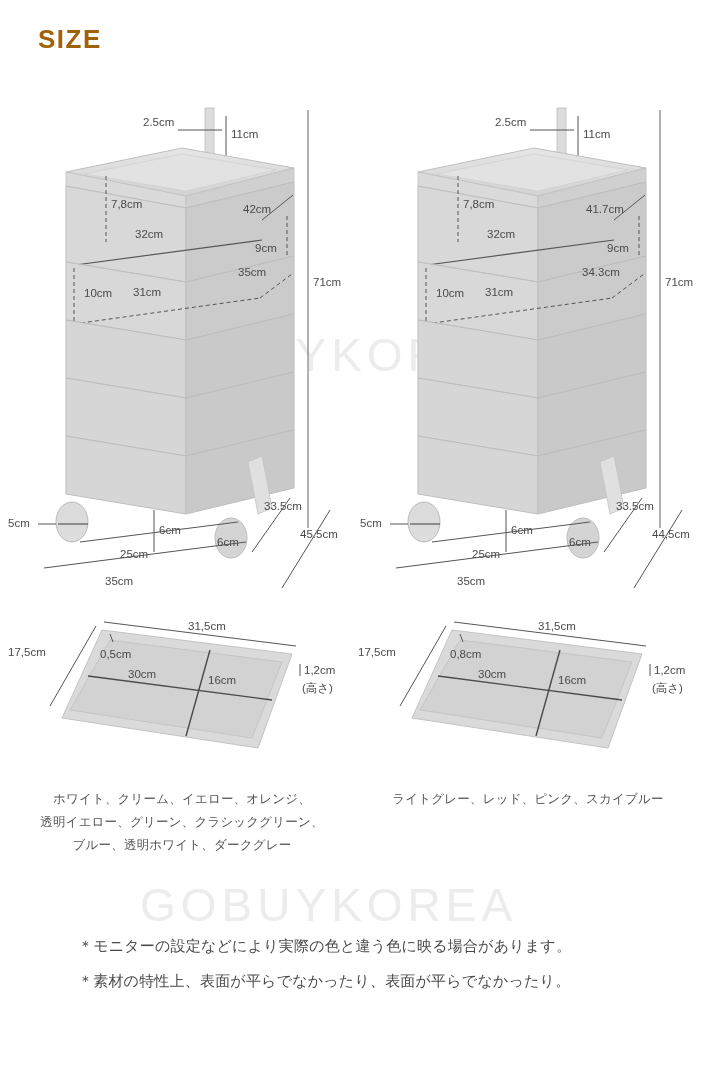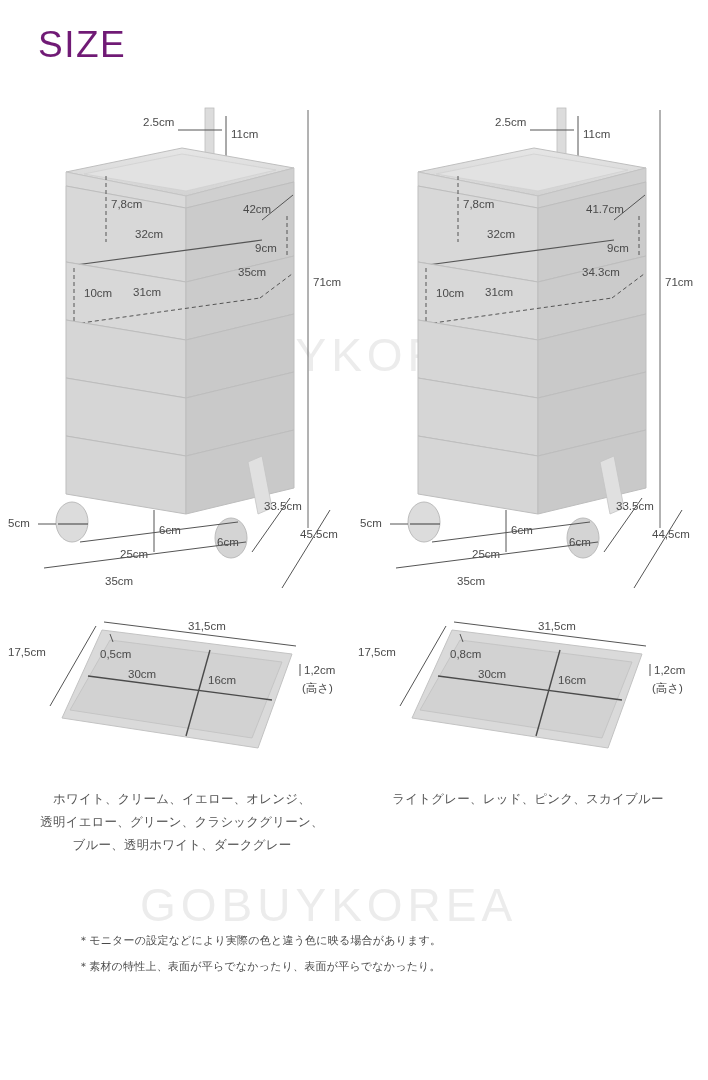--- a/index.html
+++ b/index.html
@@ -7,22 +7,22 @@
     width: 708px; height: 1080px;
     background: #ffffff;
     font-family: "Liberation Sans", "DejaVu Sans", sans-serif;
     overflow: hidden;
   }
   .page { position: relative; width: 708px; height: 1080px; background:#fff; }
 
   
   .title {
     position: absolute; left: 38px; top: 24px;
-    font-size: 37px; letter-spacing: 1.5px;
-    color: #701a75; font-weight: 400;
+    font-size: 26px; letter-spacing: 1.5px;
+    color: #a16207; font-weight: 700;
   }
 
   
   .watermark {
     position: absolute;
     font-size: 46px; letter-spacing: 5px;
     color: #ececec; font-weight: 400;
     white-space: nowrap; pointer-events: none;
     user-select: none;
   }
@@ -48,21 +48,21 @@
     font-size: 12.5px; line-height: 1.85;
     color: #555; letter-spacing: .2px;
   }
   .colors-left  { left: 10px;  top: 788px; width: 344px; }
   .colors-right { left: 356px; top: 788px; width: 344px; }
   .colors div { white-space: nowrap; }
 
   
   .notes {
     position: absolute; left: 78px; top: 928px; width: 600px;
-    font-size: 11px; line-height: 2.35; color: #4a4a4a;
+    font-size: 15px; line-height: 2.35; color: #4a4a4a;
     letter-spacing: .2px;
   }
   .notes div { white-space: nowrap; }
 </style>
 </head>
 <body>
 
 <div class="page">
 
   <div class="title">SIZE</div>

